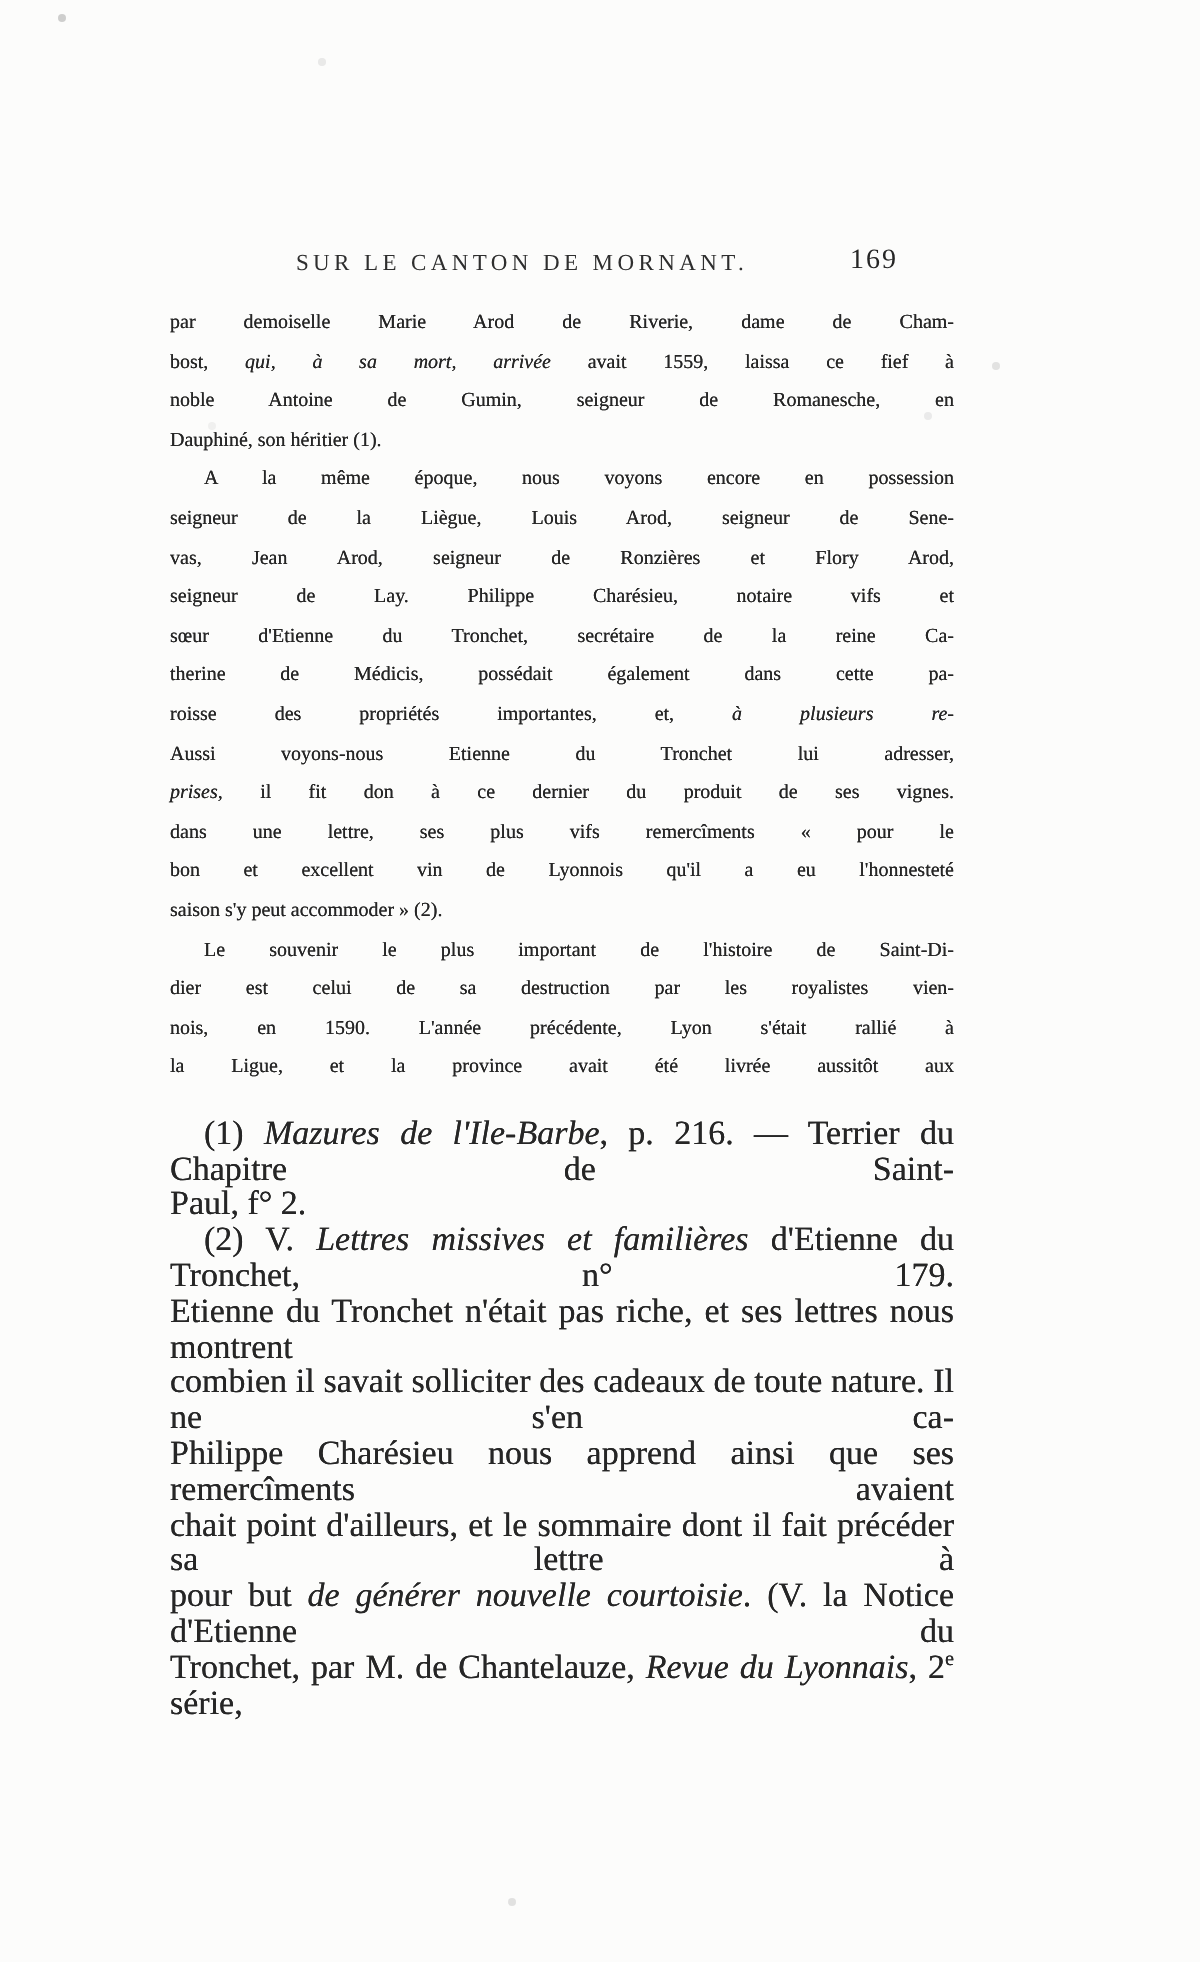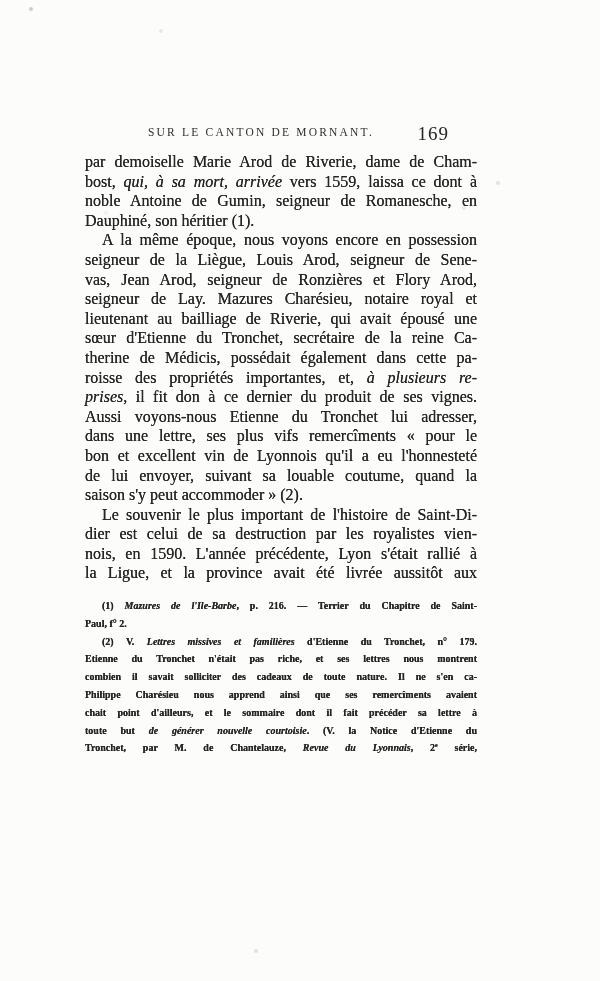--- a/index.html
+++ b/index.html
@@ -37,34 +37,33 @@
     padding-right:40px;
     font-size:11.5px;
     letter-spacing:2.2px;
     color:#2e2e2e;
     white-space:nowrap;
   }
   .page-number{
     position:absolute;
     right:28px;
     top:-3px;
-    font-size:19px;
+    font-size:14px;
     letter-spacing:1px;
   }
   .body-text{
-    font-size:16px;
+    font-size:10px;
     line-height:19.6px;
     text-shadow:0 0 0.3px currentColor;
   }
   .footnotes{
     margin-top:14px;
-    font-size:10px;
+    font-size:17px;
     line-height:17.8px;
     text-shadow:0 0 0.25px currentColor;
-    font-weight:bold;
   }
   .line{
     text-align:justify;
     text-align-last:justify;
   }
   .line.last{
     text-align-last:left;
   }
   .para.indent .line:first-child{
     text-indent:17px;
@@ -96,56 +95,54 @@
 <div class="page">
   <div class="speckles"></div>
   <div class="column">
     <div class="header">
       <span class="running-title">SUR LE CANTON DE MORNANT.</span>
       <span class="page-number">169</span>
     </div>
     <div class="body-text">
         <div class="para">
           <div class="line"><span>par demoiselle Marie Arod de Riverie, dame de Cham-</span></div>
-          <div class="line"><span>bost, </span><i>qui, à sa mort, arrivée</i><span> vers 1559, laissa ce dont à</span></div>
+          <div class="line"><span>bost, </span><i>qui, à sa mort, arrivée</i><span> avait 1559, laissa ce fief à</span></div>
           <div class="line"><span>noble Antoine de Gumin, seigneur de Romanesche, en</span></div>
           <div class="line last"><span>Dauphiné, son héritier (1).</span></div>
         </div>
         <div class="para indent">
           <div class="line"><span>A la même époque, nous voyons encore en possession</span></div>
           <div class="line"><span>seigneur de la Liègue, Louis Arod, seigneur de Sene-</span></div>
           <div class="line"><span>vas, Jean Arod, seigneur de Ronzières et Flory Arod,</span></div>
-          <div class="line"><span>seigneur de Lay. Mazures Charésieu, notaire royal et</span></div>
-          <div class="line"><span>lieutenant au bailliage de Riverie, qui avait épousé une</span></div>
+          <div class="line"><span>seigneur de Lay. Philippe Charésieu, notaire vifs et</span></div>
           <div class="line"><span>sœur d'Etienne du Tronchet, secrétaire de la reine Ca-</span></div>
           <div class="line"><span>therine de Médicis, possédait également dans cette pa-</span></div>
           <div class="line"><span>roisse des propriétés importantes, et, </span><i>à plusieurs re-</i></div>
+          <div class="line"><span>Aussi voyons-nous Etienne du Tronchet lui adresser,</span></div>
           <div class="line"><i>prises,</i><span> il fit don à ce dernier du produit de ses vignes.</span></div>
-          <div class="line"><span>Aussi voyons-nous Etienne du Tronchet lui adresser,</span></div>
           <div class="line"><span>dans une lettre, ses plus vifs remercîments « pour le</span></div>
           <div class="line"><span>bon et excellent vin de Lyonnois qu'il a eu l'honnesteté</span></div>
-          <div class="line"><span>de lui envoyer, suivant sa louable coutume, quand la</span></div>
           <div class="line last"><span>saison s'y peut accommoder » (2).</span></div>
         </div>
         <div class="para indent">
           <div class="line"><span>Le souvenir le plus important de l'histoire de Saint-Di-</span></div>
           <div class="line"><span>dier est celui de sa destruction par les royalistes vien-</span></div>
           <div class="line"><span>nois, en 1590. L'année précédente, Lyon s'était rallié à</span></div>
           <div class="line"><span>la Ligue, et la province avait été livrée aussitôt aux</span></div>
         </div>
       </div>
     <div class="footnotes">
         <div class="para indent">
           <div class="line"><span>(1) </span><i>Mazures de l'Ile-Barbe</i><span>, p. 216. — Terrier du Chapitre de Saint-</span></div>
           <div class="line last"><span>Paul, f° 2.</span></div>
         </div>
         <div class="para indent">
           <div class="line"><span>(2) V. </span><i>Lettres missives et familières</i><span> d'Etienne du Tronchet, n° 179.</span></div>
           <div class="line"><span>Etienne du Tronchet n'était pas riche, et ses lettres nous montrent</span></div>
           <div class="line"><span>combien il savait solliciter des cadeaux de toute nature. Il ne s'en ca-</span></div>
           <div class="line"><span>Philippe Charésieu nous apprend ainsi que ses remercîments avaient</span></div>
           <div class="line"><span>chait point d'ailleurs, et le sommaire dont il fait précéder sa lettre à</span></div>
-          <div class="line"><span>toute but </span><i>de générer nouvelle courtoisie</i><span>. (V. la Notice d'Etienne du</span></div>
+          <div class="line"><span>pour but </span><i>de générer nouvelle courtoisie</i><span>. (V. la Notice d'Etienne du</span></div>
           <div class="line"><span>Tronchet, par M. de Chantelauze, </span><i>Revue du Lyonnais</i><span>, 2</span><sup>e</sup><span> série,</span></div>
         </div>
       </div>
   </div>
 </div>
 
 </body></html>

